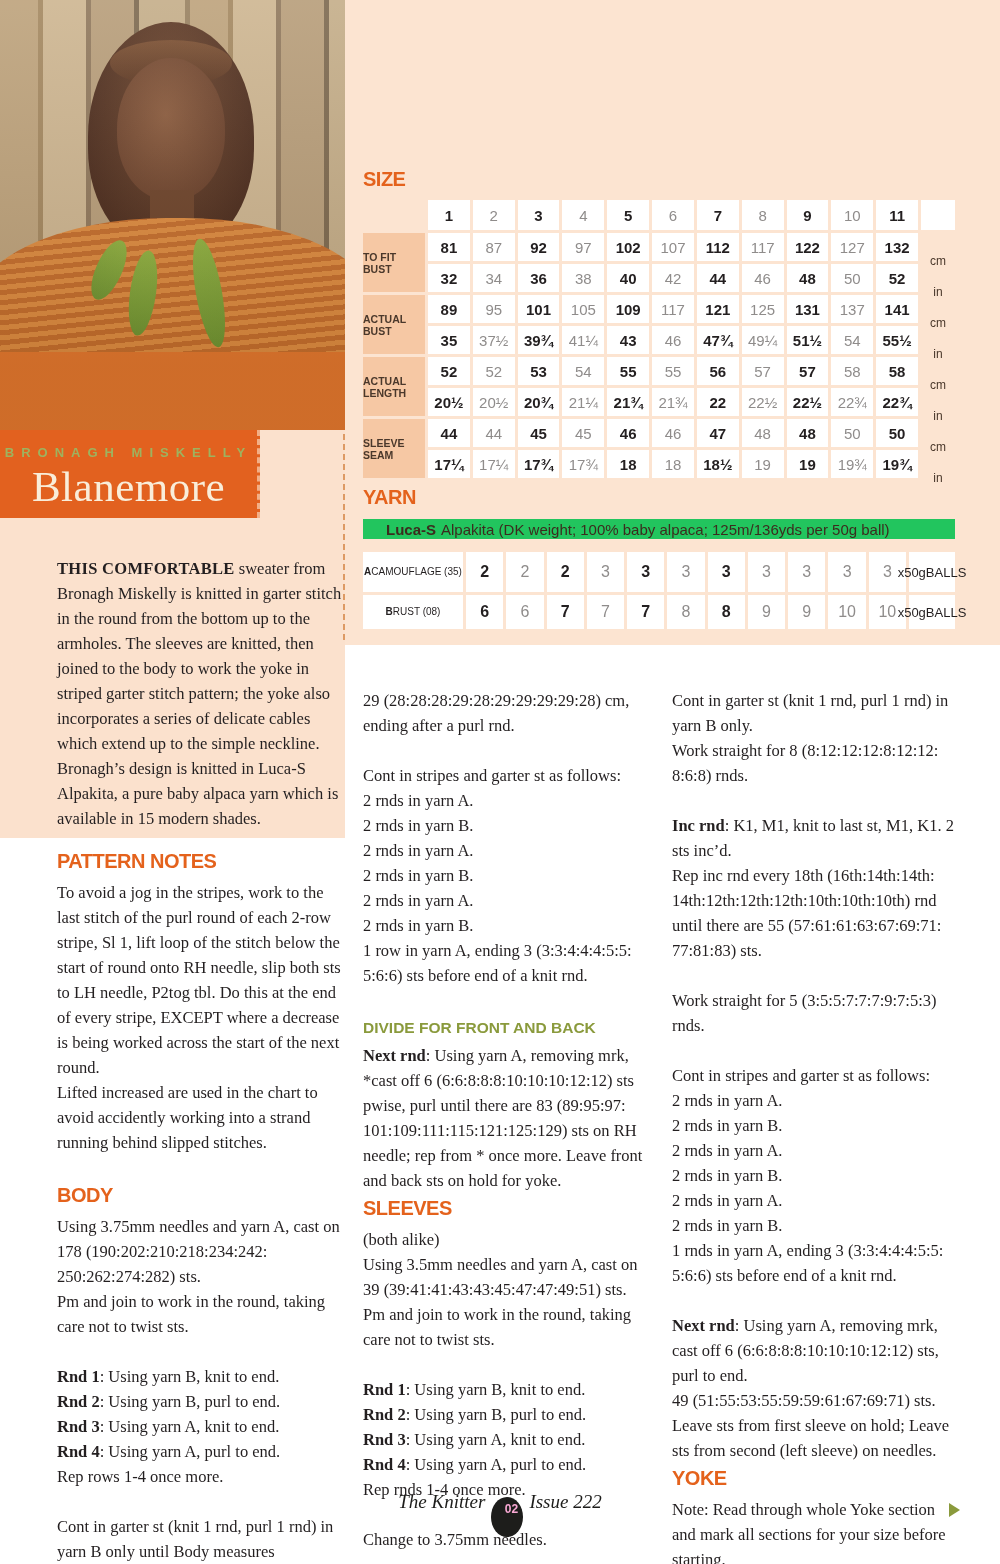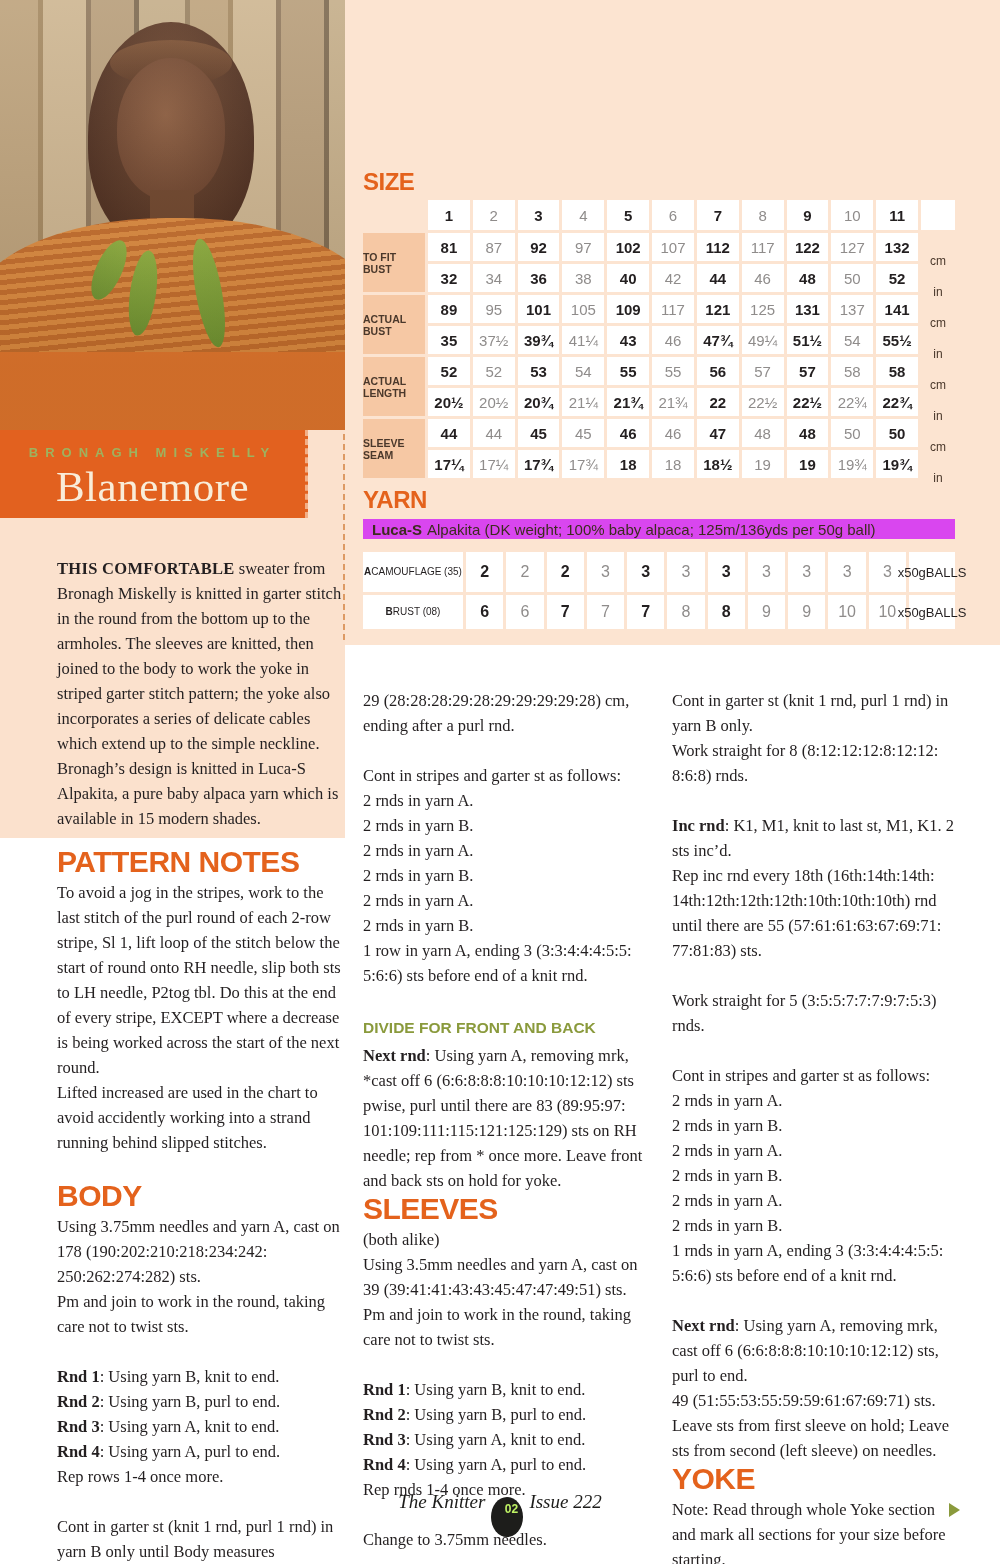--- a/index.html
+++ b/index.html
@@ -20,63 +20,63 @@
   .photo .fringe{position:absolute;left:110px;top:40px;width:122px;height:46px;border-radius:50%;background:linear-gradient(180deg,#7a4e30,#5a3520);}
   .photo .neck{position:absolute;left:150px;top:190px;width:44px;height:40px;background:#6b4128;}
   .photo .sweater{position:absolute;left:-30px;top:218px;width:410px;height:250px;border-radius:48% 48% 0 0/95px;
     background:repeating-linear-gradient(174deg,#dd8a3e 0 5px,#c46c2a 5px 10px);}
   .photo .sweater-band{position:absolute;left:-10px;top:352px;width:380px;height:80px;background:#e3762c;}
   .photo .leaf{position:absolute;width:26px;height:86px;border-radius:50%;background:linear-gradient(180deg,#8fb13f,#6d9330);}
   .photo .leaf.l1{left:130px;top:250px;transform:rotate(8deg);}
   .photo .leaf.l2{left:196px;top:238px;transform:rotate(-10deg);height:110px;}
   .photo .leaf.l3{left:96px;top:238px;transform:rotate(24deg);height:64px;}
   
-  .banner{position:absolute;left:0;top:430px;width:308px;height:88px;background:#e2611f;text-align:center;
+  .banner{position:absolute;left:0;top:430px;width:260px;height:88px;background:#e2611f;text-align:center;
     border-right:3px dashed rgba(255,240,220,.55);box-sizing:border-box;}
   .banner .designer{font-family:"Liberation Sans",sans-serif;font-weight:bold;font-size:13px;letter-spacing:7px;color:#9eb25f;margin-top:15px;}
   .banner .title{font-size:43px;color:#f9edd9;margin-top:2px;letter-spacing:.5px;text-align:center;}
   
   .intro{position:absolute;left:57px;top:556px;width:286px;font-size:16.5px;line-height:25px;}
   .intro b{letter-spacing:.3px;}
   
-  .h1{font-family:"Liberation Sans",sans-serif;font-weight:bold;font-size:30px;color:#e4621c;letter-spacing:-.5px;margin:0 0 6px 0;}
-  .h1.small{font-size:24px;}
+  .h1{font-family:"Liberation Sans",sans-serif;font-weight:bold;font-size:20px;color:#e4621c;letter-spacing:-.5px;margin:0 0 6px 0;}
+  .h1.small{font-size:20px;}
   .h2{font-family:"Liberation Sans",sans-serif;font-weight:bold;font-size:15.5px;color:#8a9a3c;margin:2px 0 3px 0;}
   
   .size-head{position:absolute;left:363px;top:168px;}
   .size-grid{position:absolute;left:363px;top:200px;width:592px;display:grid;
     grid-template-columns:62px repeat(11,1fr) 34px;grid-template-rows:30px repeat(8,28px);gap:3px;
     font-family:"Liberation Sans",sans-serif;font-size:15px;}
   .cell{background:#ffffff;display:flex;align-items:center;justify-content:center;}
   .cell.labelcell{background:#f6c8a4;color:#4a382b;font-size:10.5px;font-weight:bold;text-align:left;line-height:12px;grid-row:span 2;}
   .cell.blank{background:transparent;}
   .cell.unit{font-size:12px;color:#4a382b;margin-top:28px;}
   .cell.v-bold{font-weight:bold;color:#231f20;}
   .cell.v-grey{color:#8f8c8b;}
   .yarn-head{position:absolute;left:363px;top:486px;}
-  .yarn-spec{position:absolute;left:363px;top:519px;width:592px;height:20px;background:#d946ef;
-    font-family:"Liberation Sans",sans-serif;font-size:15px;color:#3c2c1e;display:flex;align-items:center;padding-left:9px;box-sizing:border-box;}
+  .yarn-spec{position:absolute;left:363px;top:519px;width:592px;height:20px;background:#22c55e;
+    font-family:"Liberation Sans",sans-serif;font-size:15px;color:#3c2c1e;display:flex;align-items:center;padding-left:23px;box-sizing:border-box;}
   .yarn-spec b{margin-right:5px;}
   .yarn-grid{position:absolute;left:363px;top:552px;width:592px;display:grid;
     grid-template-columns:100px repeat(11,1fr) 46px;grid-template-rows:40px 34px;gap:3px;
     font-family:"Liberation Sans",sans-serif;font-size:16px;}
   .yarn-grid .ylabel{font-size:10px;font-weight:normal;color:#231f20;text-align:center;line-height:12px;}
   .yarn-grid .yunit{font-size:13px;line-height:11px;text-align:center;color:#231f20;}
   
   .col{position:absolute;font-size:16.5px;line-height:25px;}
   #col-left{left:57px;top:846px;width:290px;}
   #col-mid{left:363px;top:688px;width:288px;}
   #col-right{left:672px;top:688px;width:288px;}
   .col p{margin:0;}
   .col .gap{height:25px;}
   .col .h1{margin-top:3px;}
   .arrow-icon{float:right;width:0;height:0;border-top:7px solid transparent;border-bottom:7px solid transparent;border-left:11px solid #8a9a3c;margin-top:6px;}
   
   .footer{position:absolute;left:0;top:1491px;width:1000px;text-align:center;font-size:19px;font-style:italic;color:#1d1d1b;}
-  .footer .badge{display:inline-block;width:24px;height:40px;border-radius:50%;background:#1d1d1b;color:#bef264;
+  .footer .badge{display:inline-block;width:24px;height:40px;border-radius:50%;background:#1d1d1b;color:#f9a8d4;
     font-family:"Liberation Sans",sans-serif;font-style:normal;font-weight:bold;font-size:12px;line-height:24px;vertical-align:-5px;margin:0 6px;padding-left:8px;}
 </style>
 </head>
 <body>
 
 <div class="right-peach"></div>
 <div class="left-peach"></div>
 <div class="stitch-line"></div>
 
 <div class="photo">

